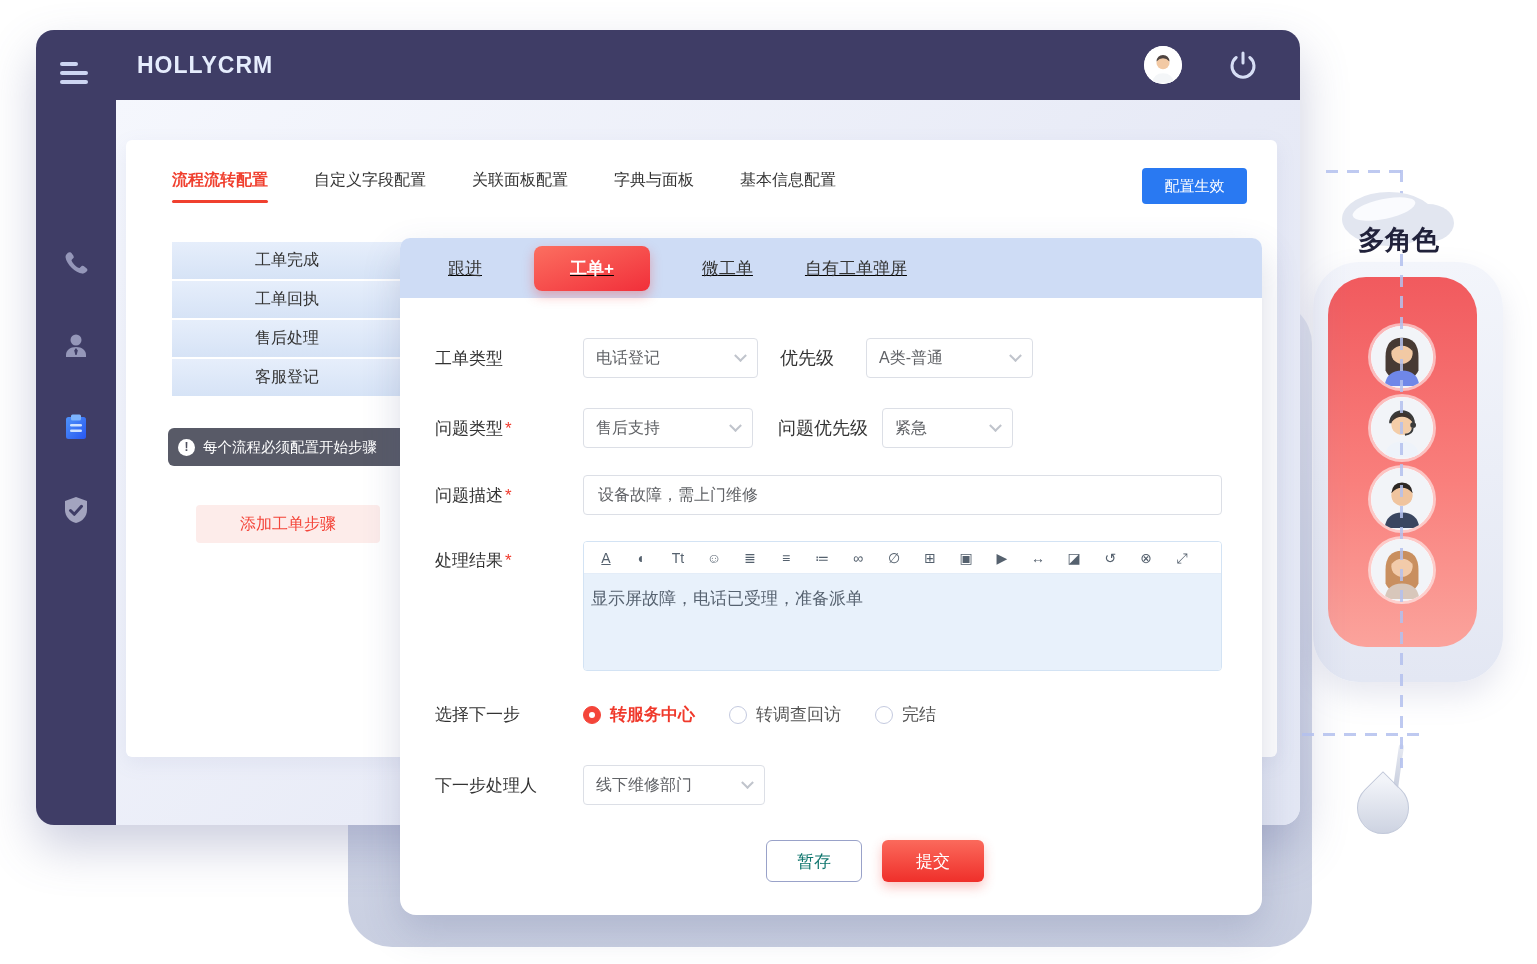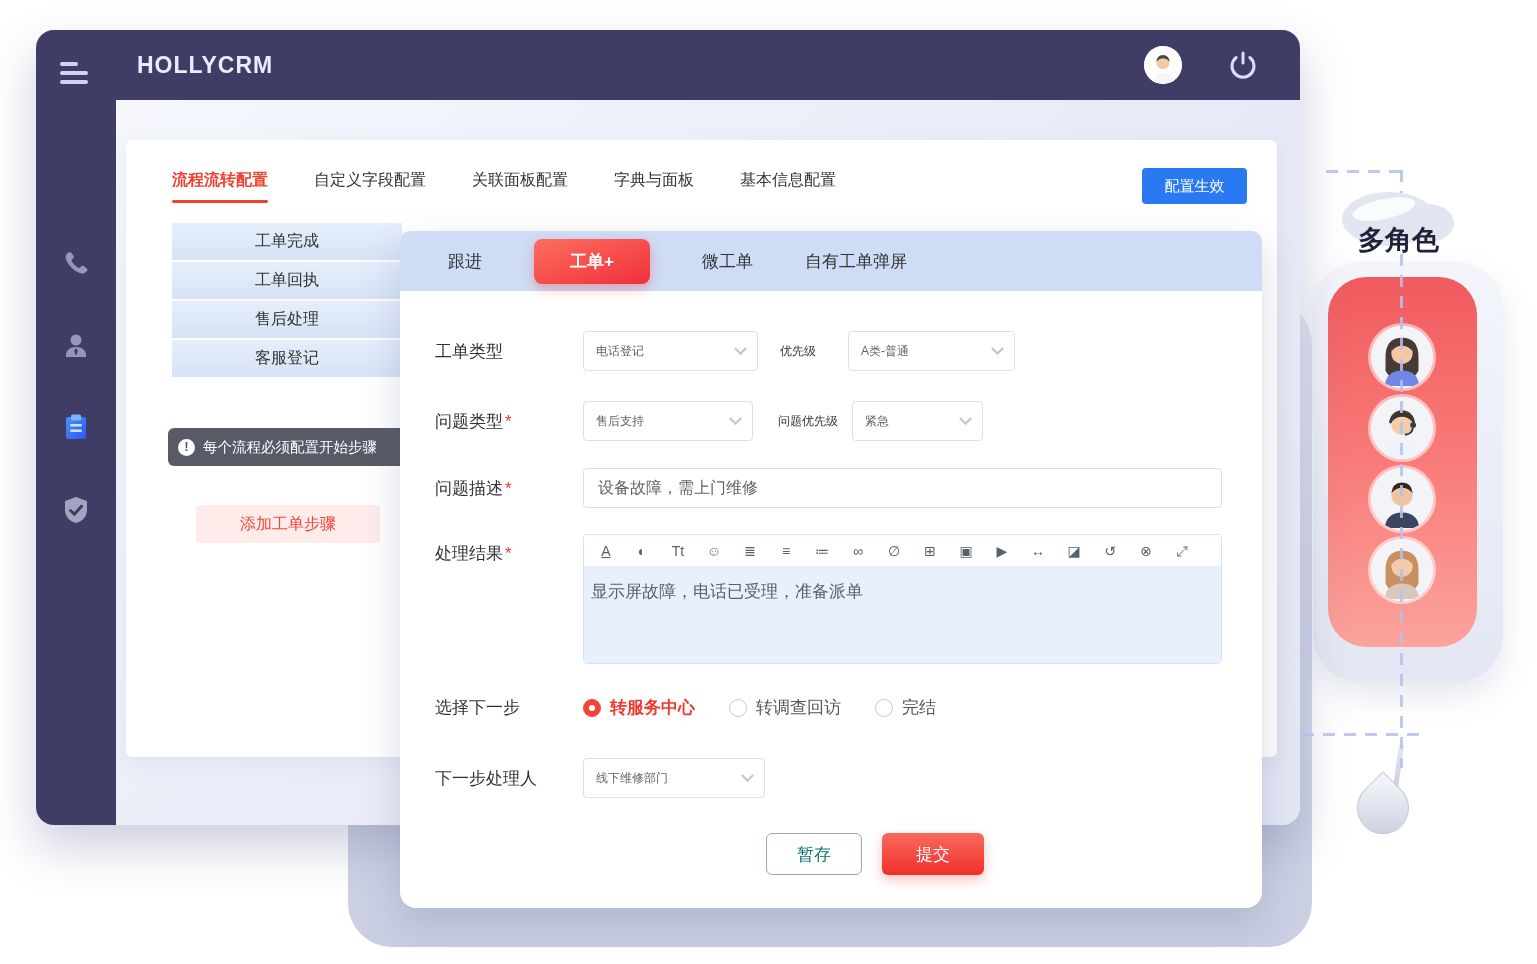--- a/index.html
+++ b/index.html
@@ -43,52 +43,52 @@
   .main-tabs { position:absolute; left:136px; top:140px; display:flex; gap:46px; font-size:16px; color:#333; }
   .main-tabs .tab { position:relative; cursor:pointer; padding-bottom:12px; white-space:nowrap; }
   .main-tabs .tab.active { color:#f0402f; font-weight:bold; }
   .main-tabs .tab.active::after { content:""; position:absolute; left:0; right:0; bottom:0; height:3px;
     border-radius:2px; background:#f0402f; }
   .apply-btn { position:absolute; left:1106px; top:138px; width:105px; height:36px; background:#2979f2;
     color:#fff; font-size:15px; border:none; border-radius:4px; display:flex; align-items:center;
     justify-content:center; cursor:pointer; }
 
   
-  .flow-list { position:absolute; left:136px; top:193px; width:230px; }
+  .flow-list { position:absolute; left:136px; top:212px; width:230px; }
   .flow-list .row { height:37px; margin-bottom:2px; background:linear-gradient(180deg,#e6eefb 0%,#d6e3f6 100%);
     display:flex; align-items:center; justify-content:center; font-size:16px; color:#333; cursor:pointer; }
 
   
   .tooltip { position:absolute; left:132px; top:398px; width:272px; height:38px; background:rgba(78,80,94,.94);
     border-radius:6px; display:flex; align-items:center; padding:0 10px; gap:8px; }
   .tooltip .bang { width:17px; height:17px; border-radius:50%; background:#fff; color:#4e505e;
     font-weight:bold; font-size:12px; display:flex; align-items:center; justify-content:center; flex-shrink:0; }
   .tooltip .txt { color:#fff; font-size:14.5px; white-space:nowrap; }
 
   .add-btn { position:absolute; left:160px; top:475px; width:184px; height:38px; background:#fdecea;
     color:#f4453a; border:none; border-radius:4px; font-size:16px; cursor:pointer; }
 
   
-  .modal { position:absolute; left:400px; top:231px; width:862px; height:677px; background:#fff;
-    border-radius:10px 10px 16px 16px; box-shadow:0 16px 38px rgba(70,80,130,.20); z-index:10; }
+  .modal { position:absolute; left:400px; top:238px; width:862px; height:677px; background:#fff;
+    border-radius:10px 10px 16px 16px; box-shadow:0 16px 38px rgba(70,80,130,.20); z-index:10;text-decoration:underline; }
   .modal-tabs { height:60px; background:#cedcf5; border-radius:10px 10px 0 0; display:flex; align-items:center;
     padding-left:48px; gap:52px; font-size:17px; color:#333; }
   .modal-tabs .mtab { cursor:pointer; white-space:nowrap; }
   .modal-tabs .mtab.active { background:linear-gradient(160deg,#fc6f60 0%,#f12f3a 100%); color:#fff;
     font-weight:bold; padding:11px 36px; border-radius:8px; box-shadow:0 5px 12px rgba(241,60,60,.35); }
 
   .form-row { position:absolute; left:35px; right:40px; display:flex; align-items:center; }
   .r1 { top:100px; } .r2 { top:170px; } .r3 { top:237px; } .r4 { top:303px; align-items:flex-start; }
   .r5 { top:465px; } .r6 { top:527px; }
   .f-label { width:148px; flex-shrink:0; font-size:17px; color:#333; white-space:nowrap; }
   .r4 .f-label { padding-top:8px; }
   .star { color:#f0392b; margin-left:2px; }
-  .f-label2 { font-size:12px; color:#333; white-space:nowrap; }
+  .f-label2 { font-size:18px; color:#333; white-space:nowrap; }
   .select { height:40px; background:#fff; border:1px solid #dcdfe6; border-radius:4px; display:flex;
-    align-items:center; padding:0 12px; font-size:12px; color:#606266; cursor:pointer; justify-content:space-between; }
+    align-items:center; padding:0 12px; font-size:16px; color:#606266; cursor:pointer; justify-content:space-between; }
   .caret { width:9px; height:9px; border-right:2px solid #c0c4cc; border-bottom:2px solid #c0c4cc;
     transform:rotate(45deg) translate(-2px,-2px); margin-left:10px; flex-shrink:0; }
   .w175{width:175px;} .w167{width:167px;} .w170{width:170px;} .w127{width:131px;} .w182{width:182px;}
   .ml22{margin-left:22px;} .ml25{margin-left:25px;} .ml32{margin-left:32px;} .ml14{margin-left:14px;}
   .text-input { flex:1; height:40px; border:1px solid #dcdfe6; border-radius:4px; padding:0 14px;
     font-size:16px; color:#606266; font-family:inherit; background:#fff; }
 
   .editor { flex:1; border:1px solid #d3e3f4; border-radius:4px; overflow:hidden; }
   .editor-toolbar { height:32px; background:#fff; border-bottom:1px solid #e4edf8; display:flex;
     align-items:center; padding:0 4px; }

